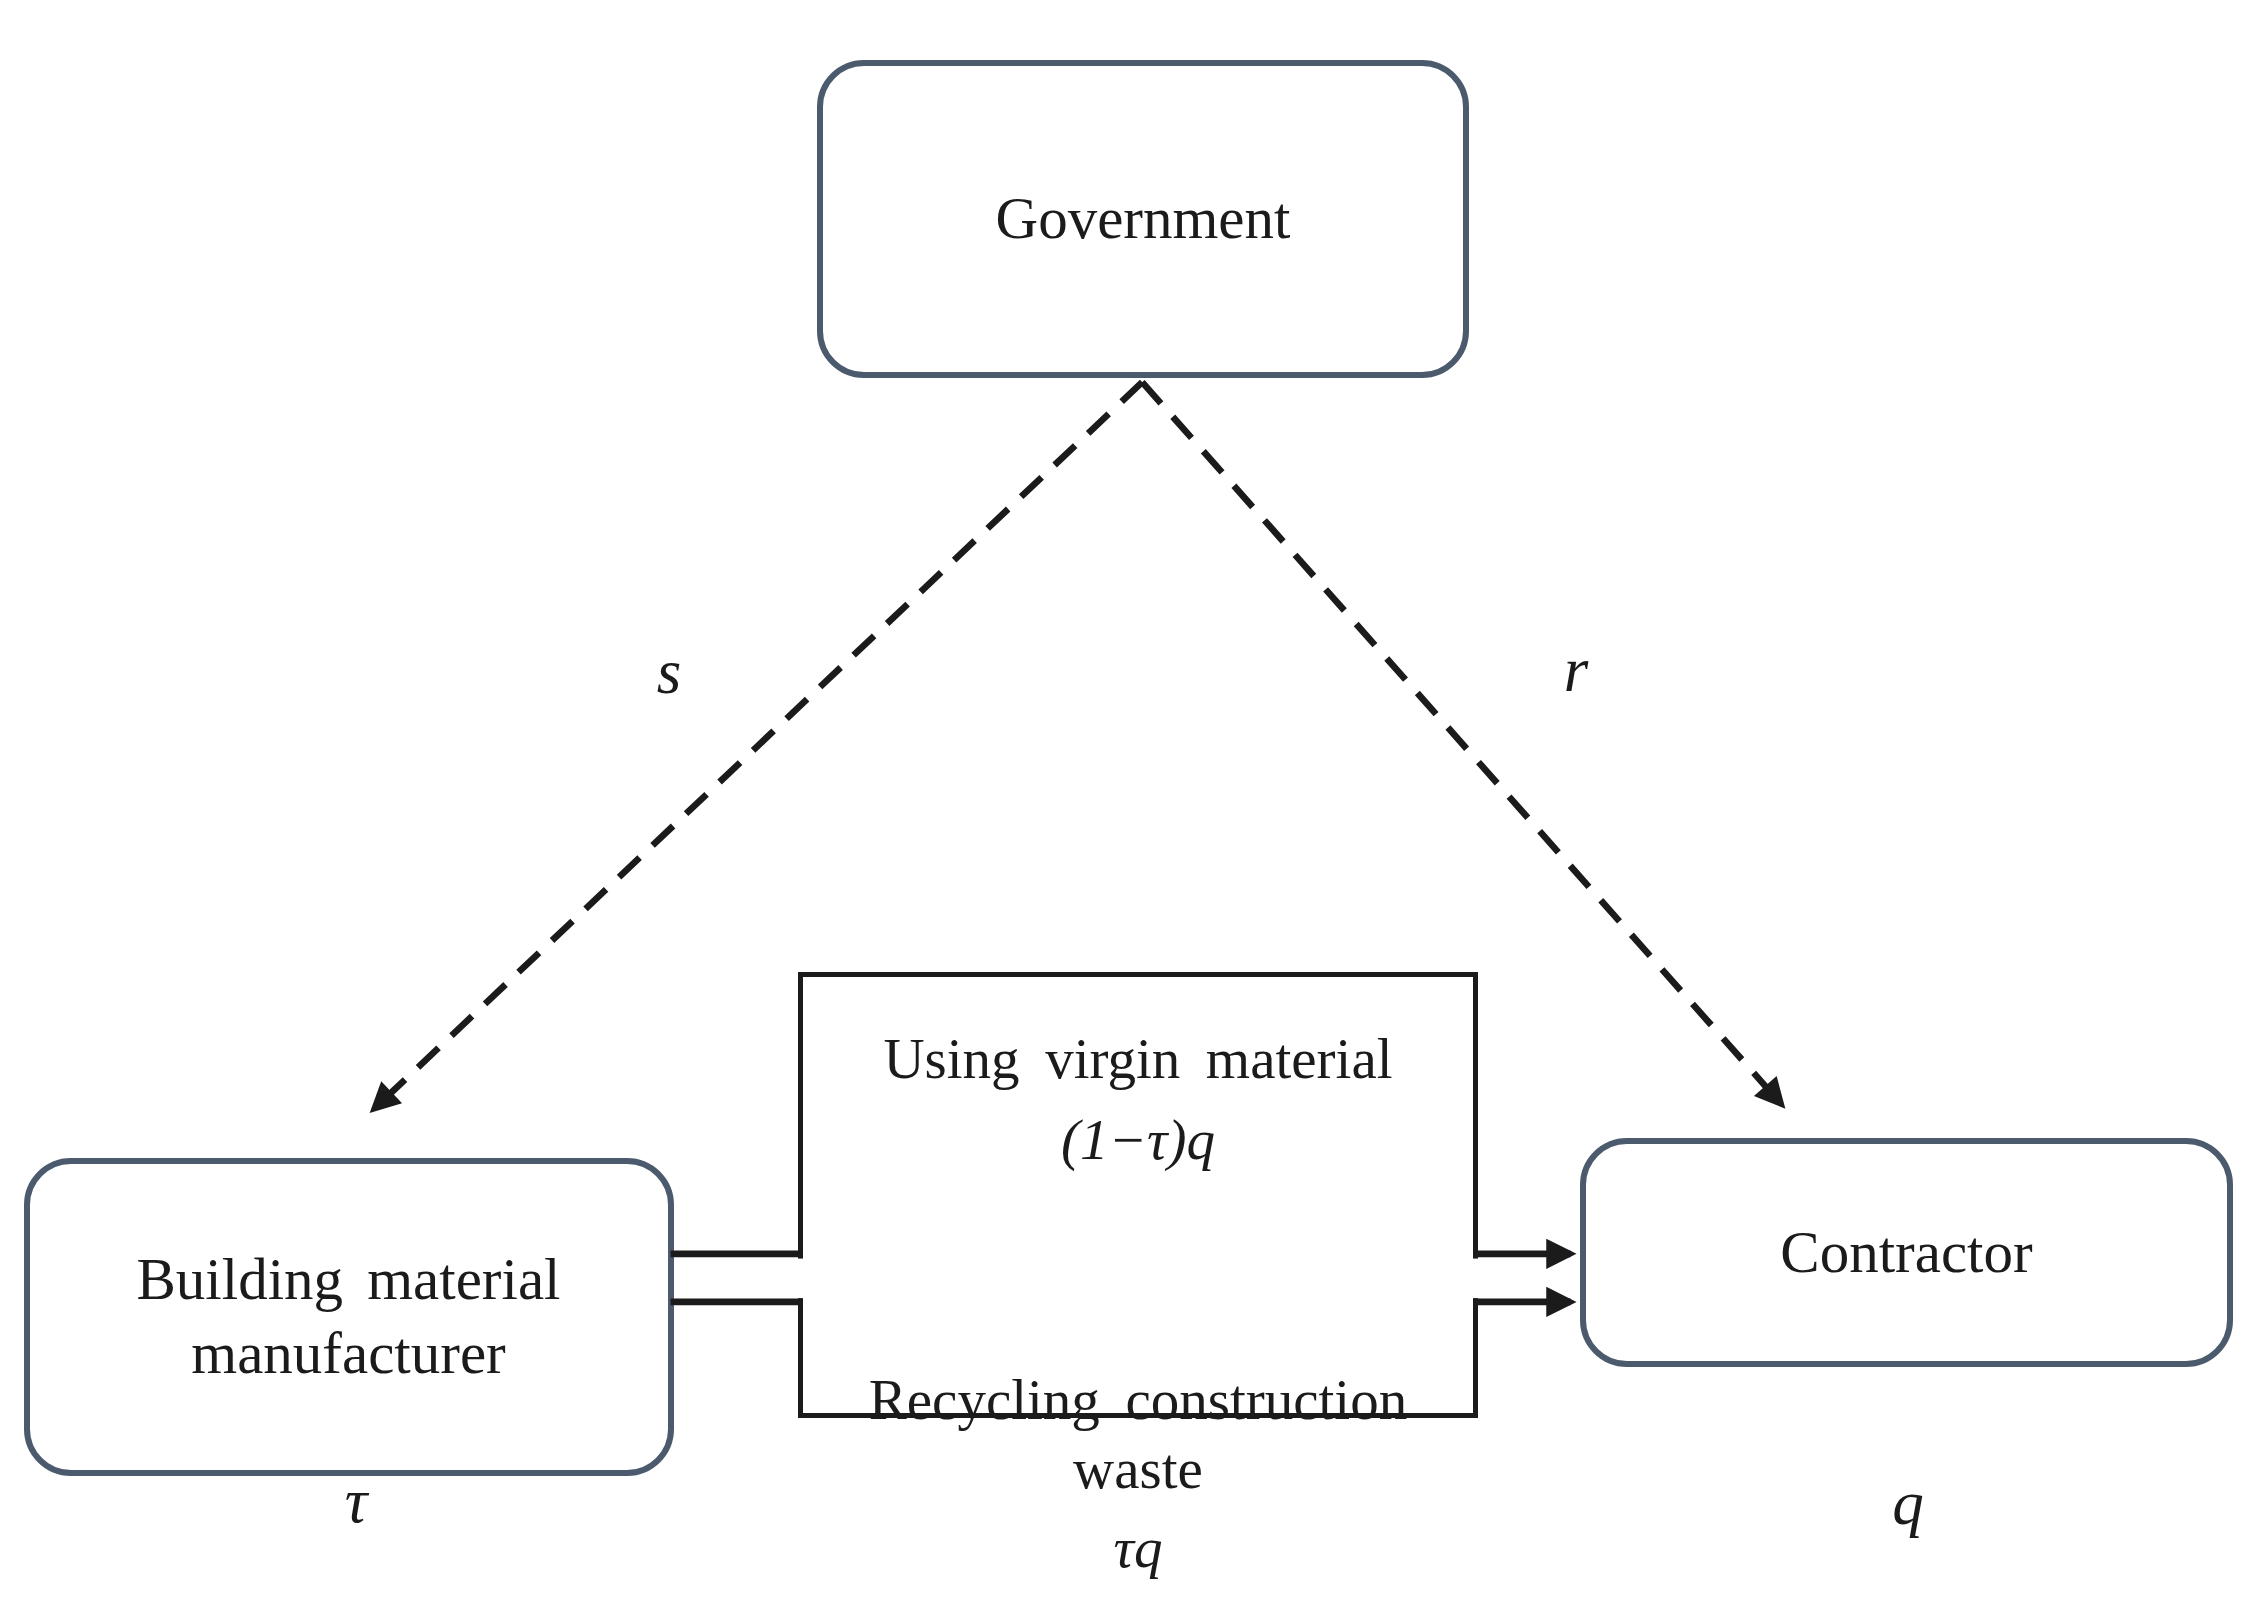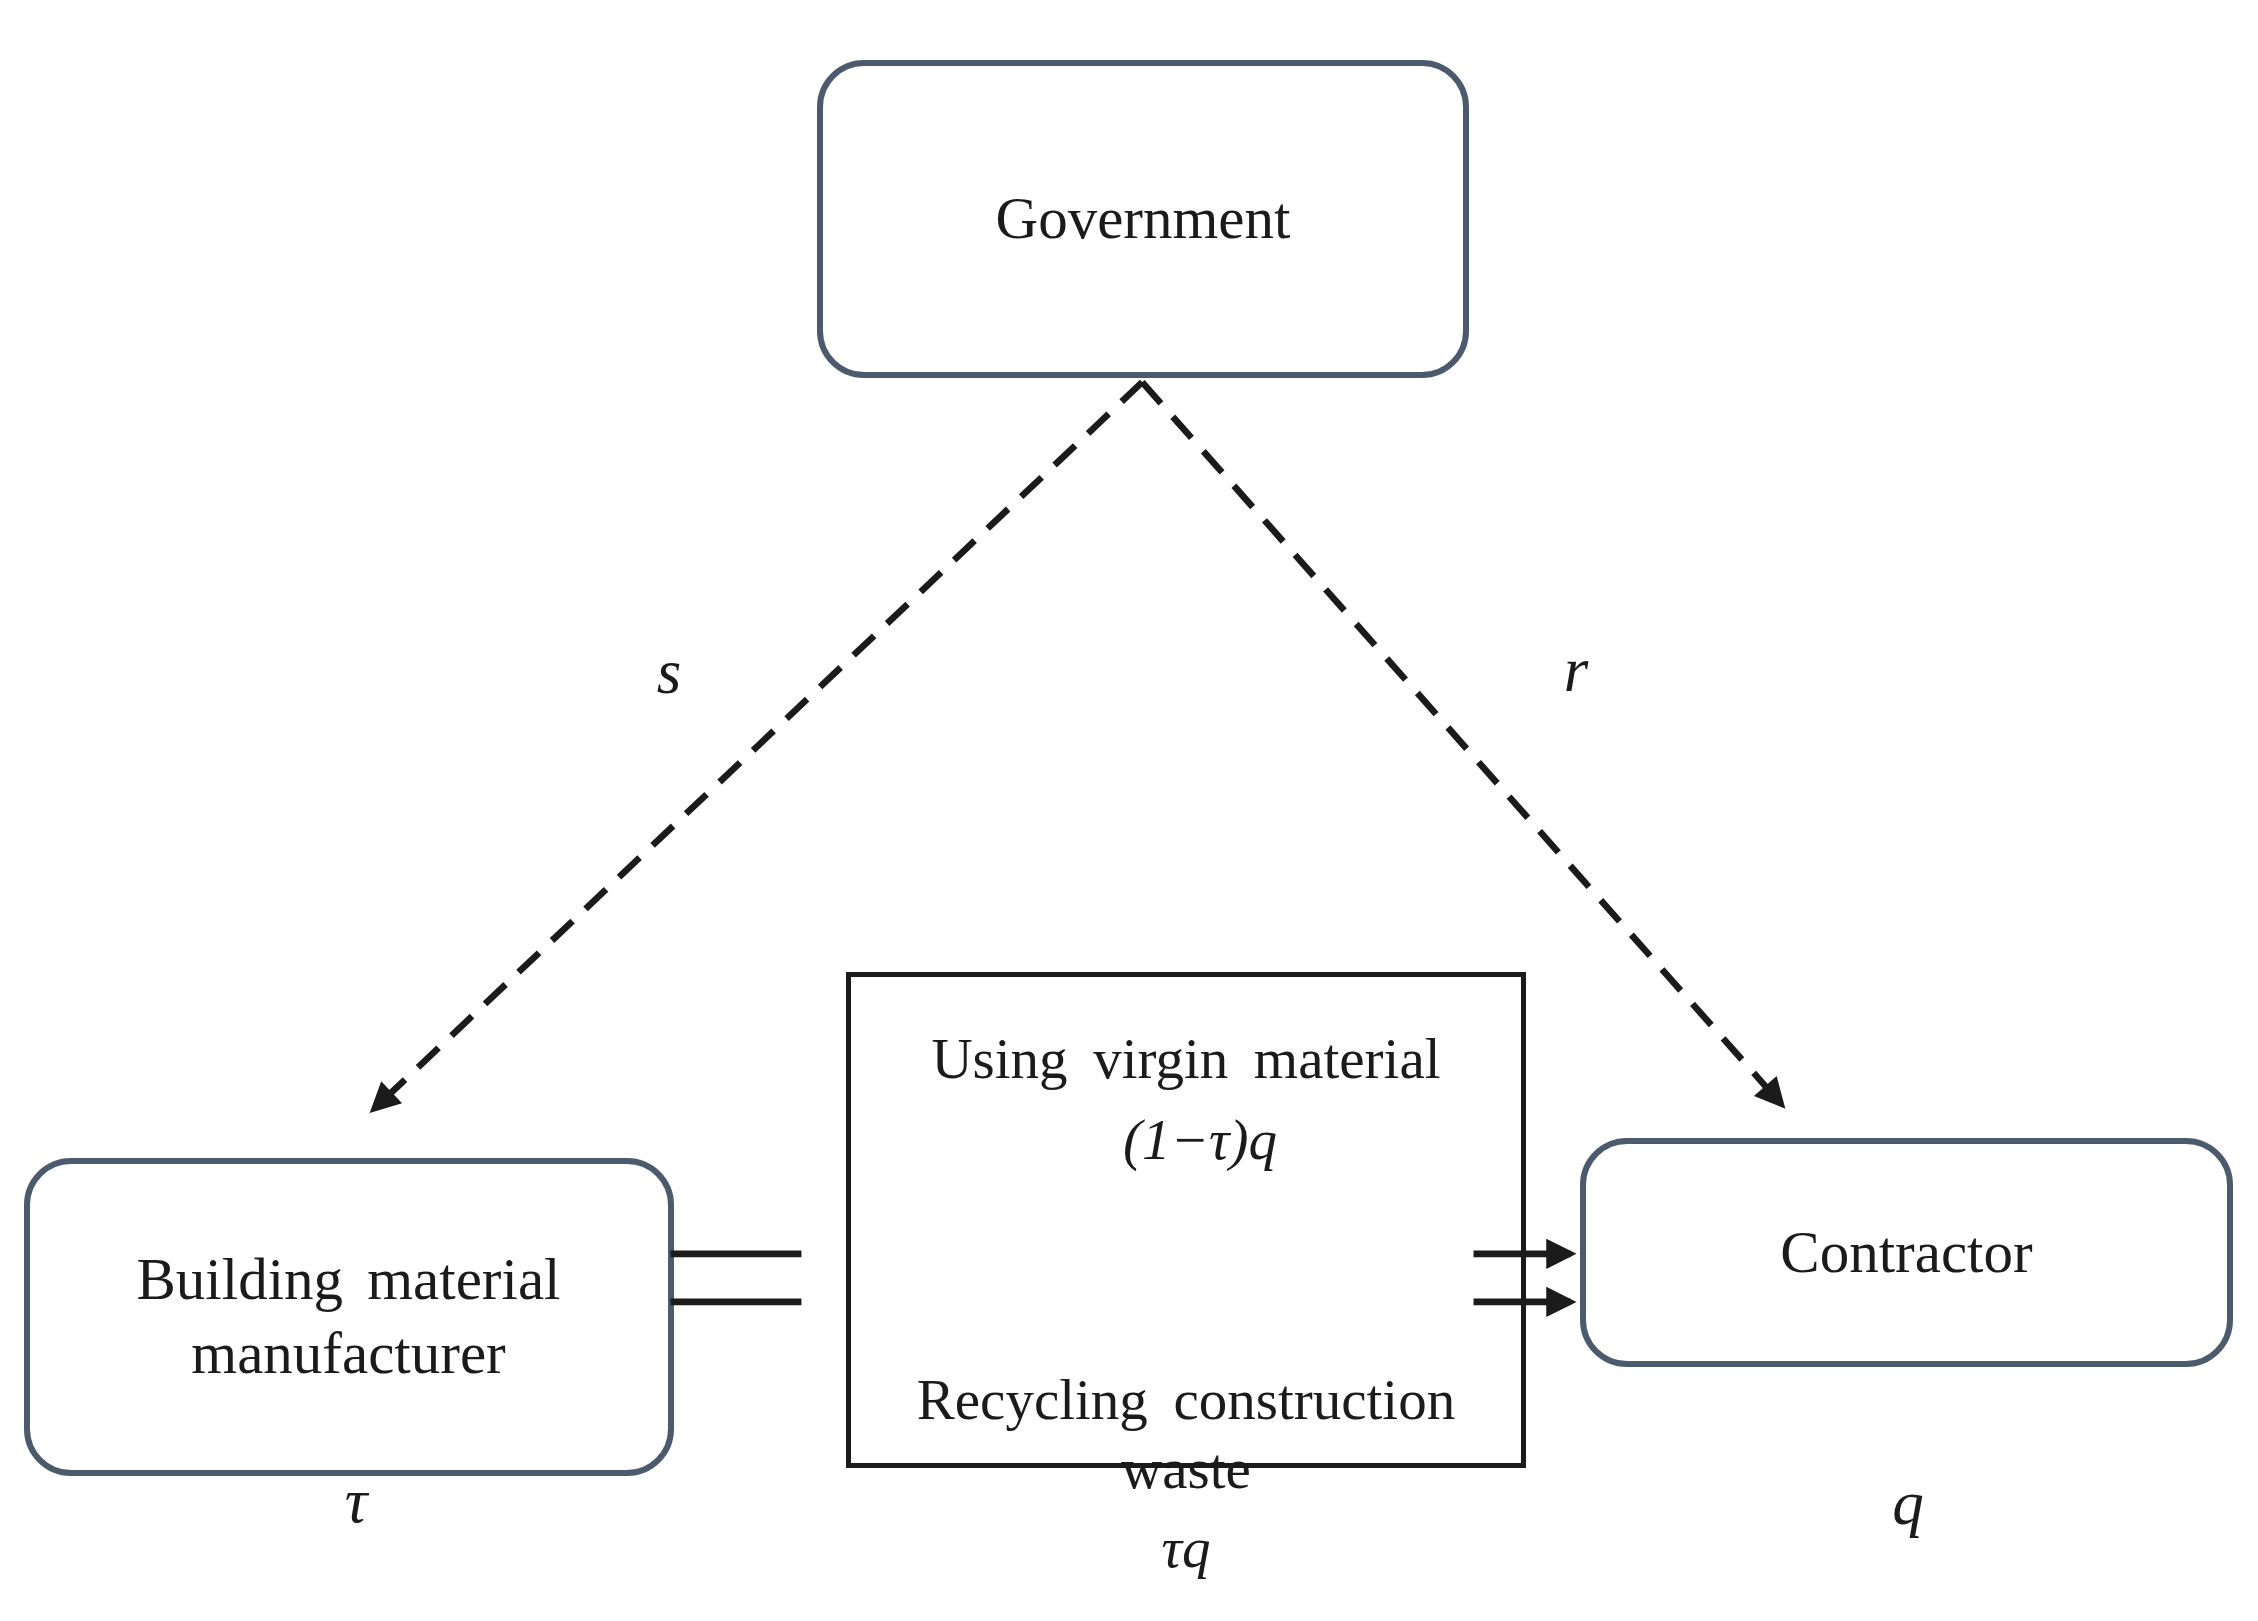--- a/index.html
+++ b/index.html
@@ -29,38 +29,37 @@
     color: #1b1b1b;
   }
   #gov-node   { left: 817px;  top: 60px;   width: 652px; height: 318px; text-align: right; }
   #man-node   { left: 23.5px;   top: 1122px; width: 650px; height: 318px; margin-top: 36px; }
   #con-node   { left: 1580px; top: 1138px; width: 653px; height: 229px; font-family: Liberation Serif, serif; }
   #man-node .label { max-width: 490px; }
 
   
   .flowbox {
     position: absolute;
-    left: 798px; top: 972px; width: 680px; height: 496px;
+    left: 798px; top: 972px; width: 680px; height: 446px;
     border: 5.6px solid #1b1b1b;
     background: #ffffff;
     box-sizing: border-box;
-    margin-left: 48px;
   }
   .flowbox .fline {
     position: absolute;
     left: 0; width: 100%;
     text-align: center;
     transform: translateY(-50%);
     font-size: 57px;
     word-spacing: 11.3px;
     white-space: nowrap;
   }
   .math { font-style: italic; font-size: 61px; }
   #fb-line1    { top: 81px;  }
-  #fb-formula1 { top: 162px; padding-left: 14px; }
+  #fb-formula1 { top: 162px; }
   #fb-line2    { top: 422px; }
   #fb-line3    { top: 491px; }
   #fb-formula2 { top: 570px; }
 
   
   .free-label {
     position: absolute;
     transform: translate(-50%, -50%);
     font-style: italic;
     font-size: 63px;

